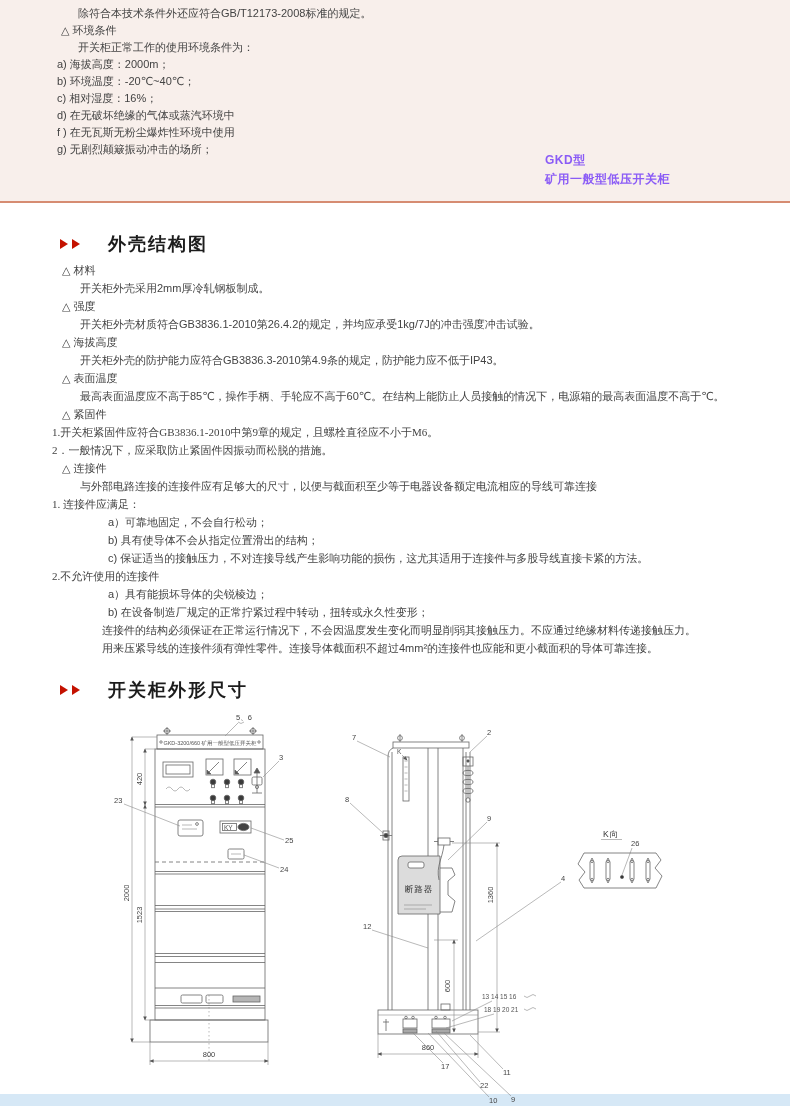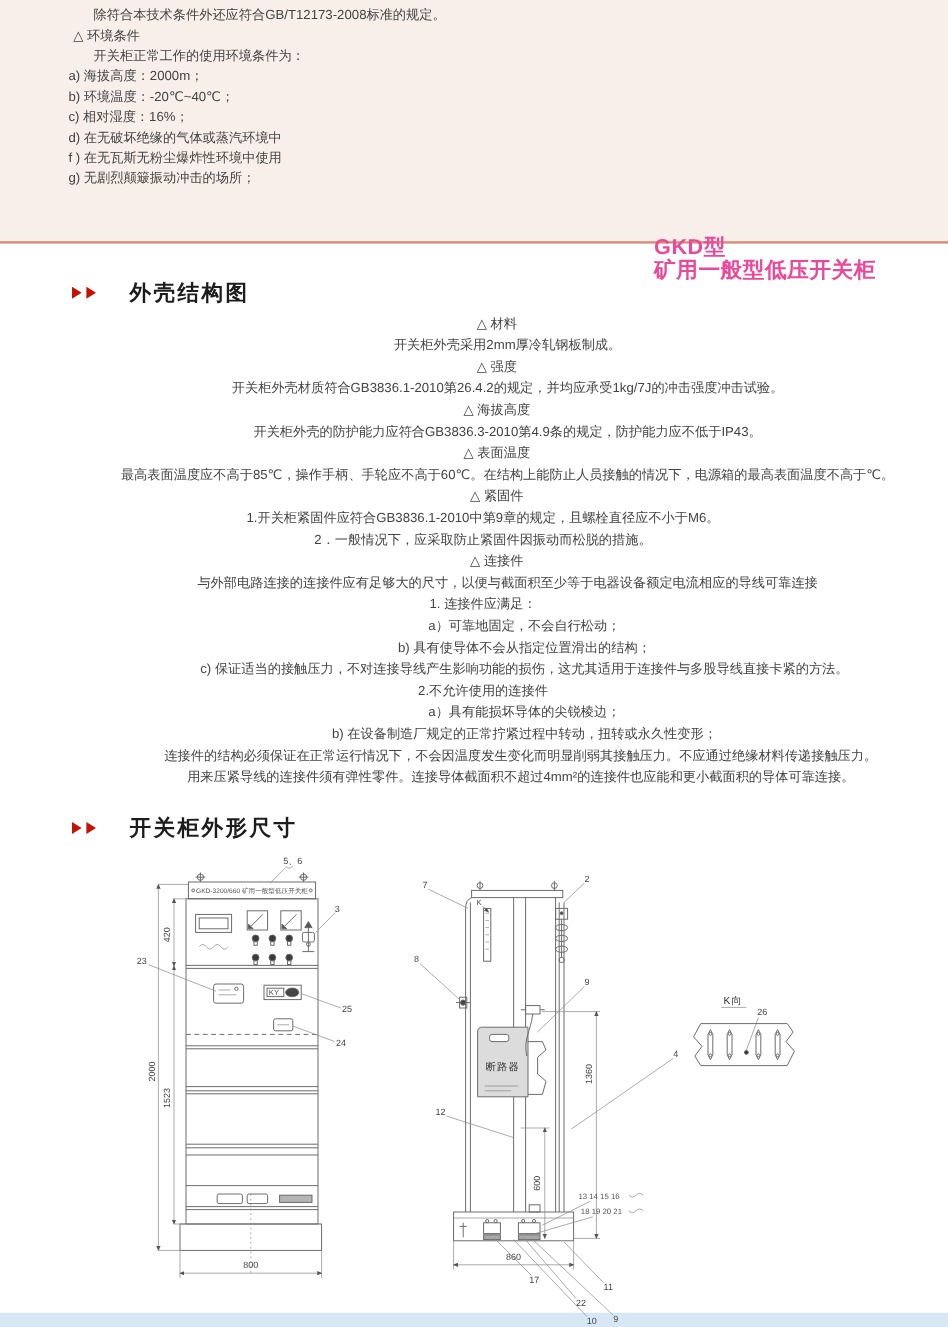--- a/index.html
+++ b/index.html
@@ -11,34 +11,34 @@
   .top-band{position:absolute;left:0;top:0;width:790px;height:201px;background:#f8efeb;}
   .red-rule{position:absolute;left:0;top:201px;width:790px;height:2px;background:#d68c72;}
   .bottom-band{position:absolute;left:0;top:1094px;width:790px;height:12px;background:#d6e8f6;}
 
   .top-text{position:absolute;left:0;top:5px;width:756px;font-size:11px;line-height:17px;color:#434343;}
   .l-note{padding-left:78px;}
   .l-sub{padding-left:61px;}
   .l-intro{padding-left:78px;}
   .l-item{padding-left:57px;}
 
-  .product-title{position:absolute;left:545px;top:151px;font-size:18px;line-height:19px;
-    font-weight:600;color:#ec4899;letter-spacing:.5px;margin-top:46px;}
+  .product-title{position:absolute;left:545px;top:151px;font-size:12px;line-height:19px;
+    font-weight:600;color:#8b5cf6;letter-spacing:.5px;}
 
   .section-title{position:absolute;left:60px;display:flex;align-items:center;gap:4px;}
   .section-title .txt{font-size:18px;font-weight:700;color:#1c1c1c;letter-spacing:2px;margin-left:24px;}
   .tri{width:0;height:0;border-top:5px solid transparent;border-bottom:5px solid transparent;
     border-left:8px solid #c41200;display:inline-block;}
   #sec1{top:232px;}
   #sec2{top:678px;}
 
-  .shell-text{position:absolute;left:16px;top:261px;width:734px;font-size:11px;line-height:18px;color:#434343;text-align:center;}
+  .shell-text{position:absolute;left:0;top:261px;width:734px;font-size:11px;line-height:18px;color:#434343;}
   .s-sub{padding-left:62px;}
   .s-p{padding-left:80px;}
-  .s-num{padding-left:39px;}
+  .s-num{padding-left:52px;font-family:Liberation Serif, serif;}
   .s-ab{padding-left:90px;margin-left:18px;}
   .s-p2{padding-left:76px;margin-left:26px;}
 
   .drawing{position:absolute;left:0;top:700px;}
   .draw{stroke:#666;stroke-width:.8;fill:none;}
   .thin{stroke:#8a8a8a;stroke-width:.6;}
   .dtx{font-size:7.5px;fill:#444;stroke:none;}
   .dts{font-size:6.5px;fill:#555;stroke:none;}
   .dtn{font-size:5.5px;fill:#555;stroke:none;}
   .dtb{font-size:8.5px;fill:#333;stroke:none;letter-spacing:1px;}

